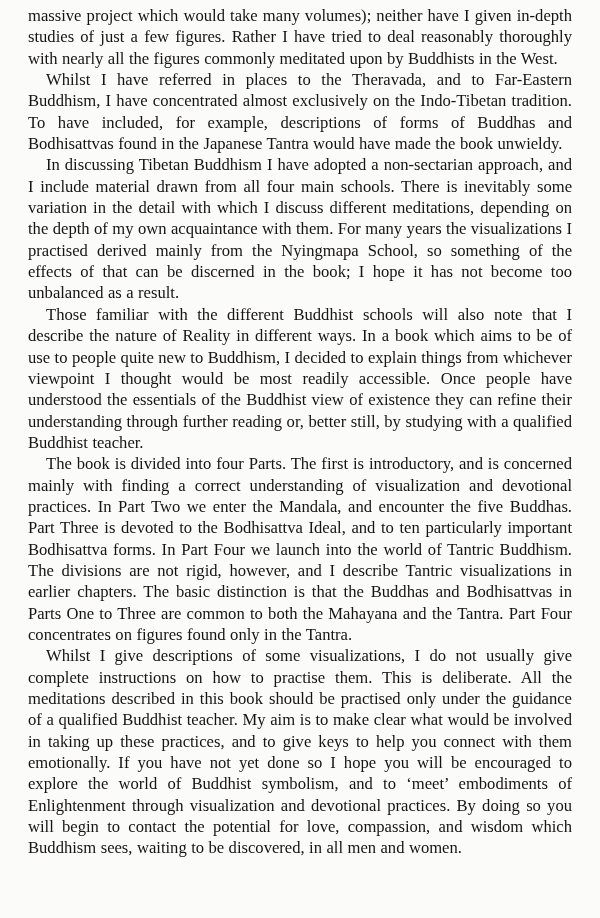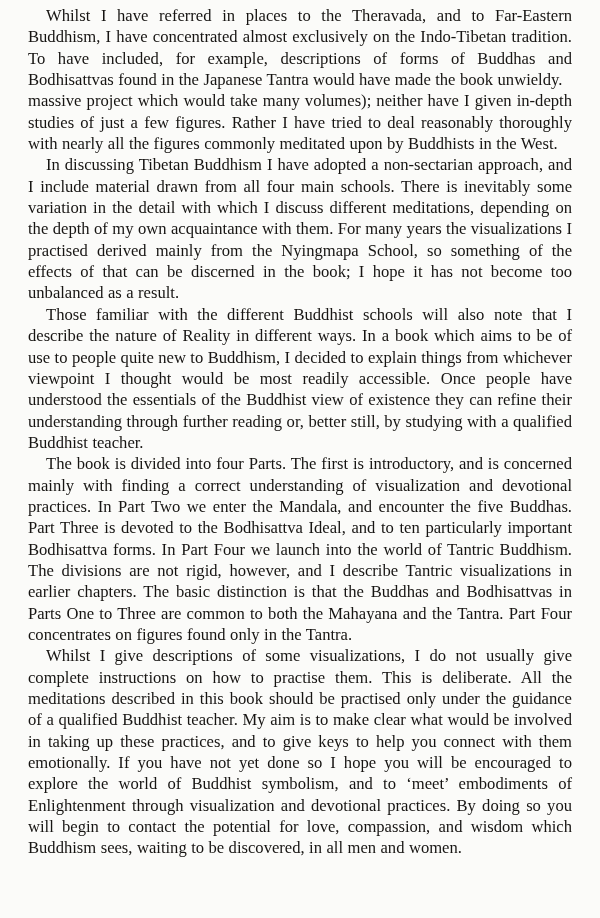--- a/index.html
+++ b/index.html
@@ -30,19 +30,19 @@
     word-spacing: 0.3px;
   }
   .para.no-indent {
     text-indent: 0;
   }
 </style>
 </head>
 <body>
 
 <div class="page">
+  <p class="para no-indent">massive project which would take many volumes); neither have I given in-depth studies of just a few figures. Rather I have tried to deal reasonably thoroughly with nearly all the figures commonly meditated upon by Buddhists in the West.</p>
   <p class="para">Whilst I have referred in places to the Theravada, and to Far-Eastern Buddhism, I have concentrated almost exclusively on the Indo-Tibetan tradition. To have included, for example, descriptions of forms of Buddhas and Bodhisattvas found in the Japanese Tantra would have made the book unwieldy.</p>
-  <p class="para no-indent">massive project which would take many volumes); neither have I given in-depth studies of just a few figures. Rather I have tried to deal reasonably thoroughly with nearly all the figures commonly meditated upon by Buddhists in the West.</p>
   <p class="para">In discussing Tibetan Buddhism I have adopted a non-sectarian approach, and I include material drawn from all four main schools. There is inevitably some variation in the detail with which I discuss different meditations, depending on the depth of my own acquaintance with them. For many years the visualizations I practised derived mainly from the Nyingmapa School, so something of the effects of that can be discerned in the book; I hope it has not become too unbalanced as a result.</p>
   <p class="para">Those familiar with the different Buddhist schools will also note that I describe the nature of Reality in different ways. In a book which aims to be of use to people quite new to Buddhism, I decided to explain things from whichever viewpoint I thought would be most readily accessible. Once people have understood the essentials of the Buddhist view of existence they can refine their understanding through further reading or, better still, by studying with a qualified Buddhist teacher.</p>
   <p class="para">The book is divided into four Parts. The first is introductory, and is concerned mainly with finding a correct understanding of visualization and devotional practices. In Part Two we enter the Mandala, and encounter the five Buddhas. Part Three is devoted to the Bodhisattva Ideal, and to ten particularly important Bodhisattva forms. In Part Four we launch into the world of Tantric Buddhism. The divisions are not rigid, however, and I describe Tantric visualizations in earlier chapters. The basic distinction is that the Buddhas and Bodhisattvas in Parts One to Three are common to both the Mahayana and the Tantra. Part Four concentrates on figures found only in the Tantra.</p>
   <p class="para">Whilst I give descriptions of some visualizations, I do not usually give complete instructions on how to practise them. This is deliberate. All the meditations described in this book should be practised only under the guidance of a qualified Buddhist teacher. My aim is to make clear what would be involved in taking up these practices, and to give keys to help you connect with them emotionally. If you have not yet done so I hope you will be encouraged to explore the world of Buddhist symbolism, and to ‘meet’ embodiments of Enlightenment through visualization and devotional practices. By doing so you will begin to contact the potential for love, compassion, and wisdom which Buddhism sees, waiting to be discovered, in all men and women.</p>
 </div>
 
 </body></html>

